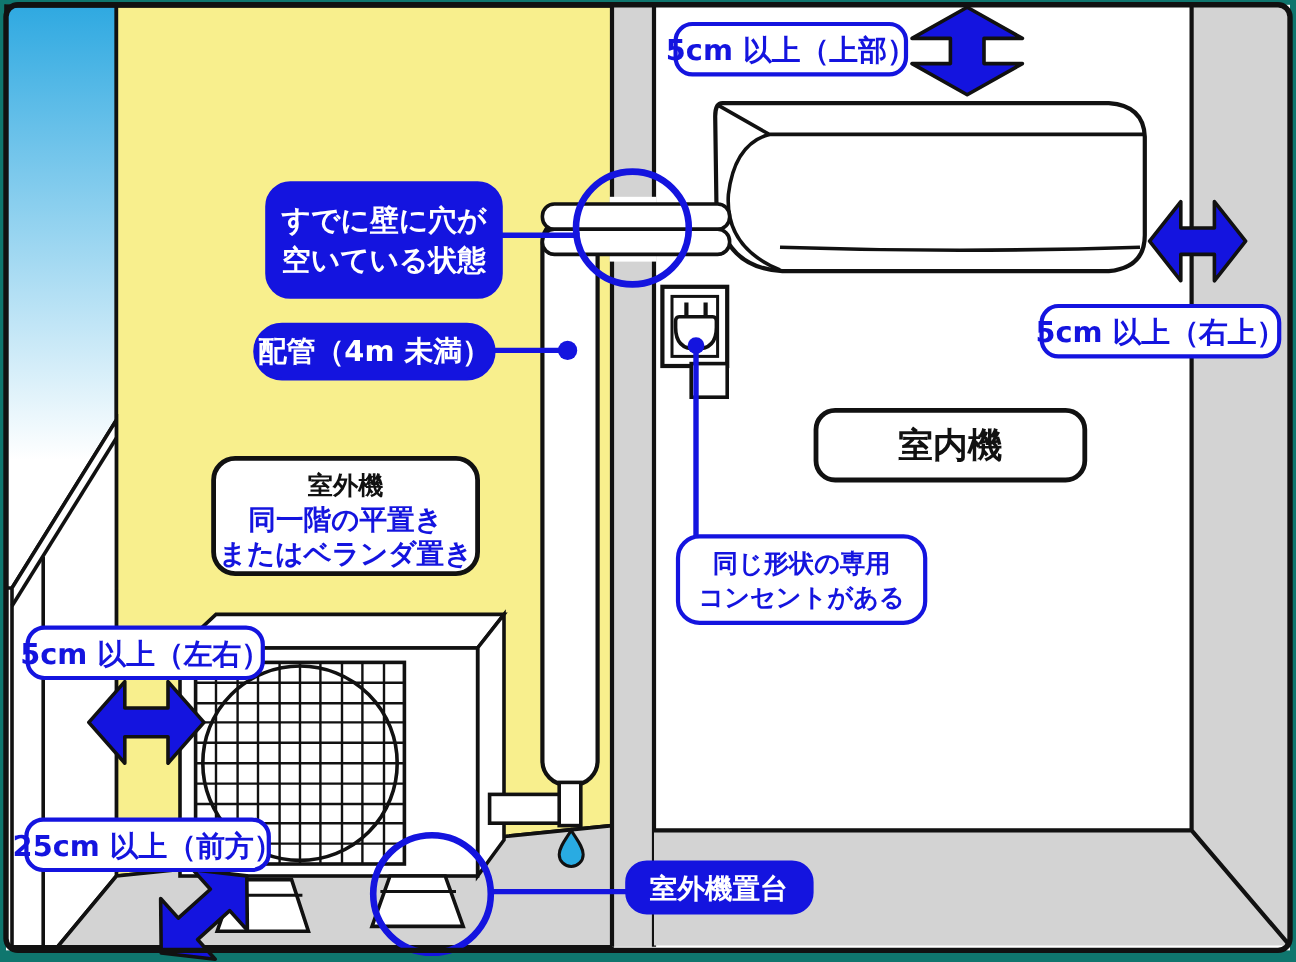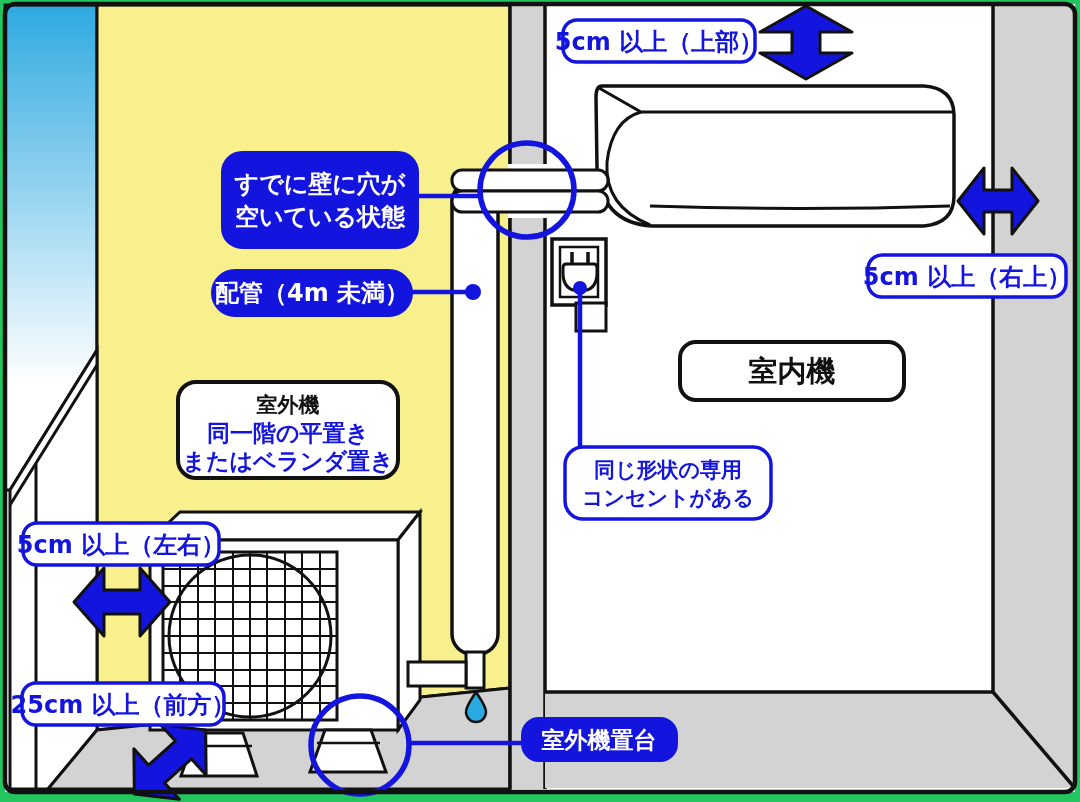--- a/index.html
+++ b/index.html
@@ -1,16 +1,16 @@
 <!DOCTYPE html>
 <html><head>
 <meta charset="utf-8">
 <style>
   html,body{margin:0;padding:0;background:#ffffff;}
-  .stage{width:1080px;height:802px;position:relative;margin:0 auto;background:#22c55e;}
+  .stage{width:1080px;height:802px;position:relative;margin:0 auto;background:#0f766e;}
   svg{display:block;}
   text{font-family:"DejaVu Sans",sans-serif;font-weight:bold;}
   .blue-txt{fill:#1414DF;}
   .white-txt{fill:#ffffff;}
   .black-txt{fill:#111111;}
   .blue-box{fill:#ffffff;stroke:#1414DF;stroke-width:3.5;}
   .blue-fill-box{fill:#1414DF;stroke:#1414DF;stroke-width:2;}
   .black-box{fill:#ffffff;stroke:#111111;stroke-width:4;}
   .arrow{fill:#1414DF;stroke:#111111;stroke-width:3;stroke-linejoin:round;}
   .ln{stroke:#111111;fill:none;}

